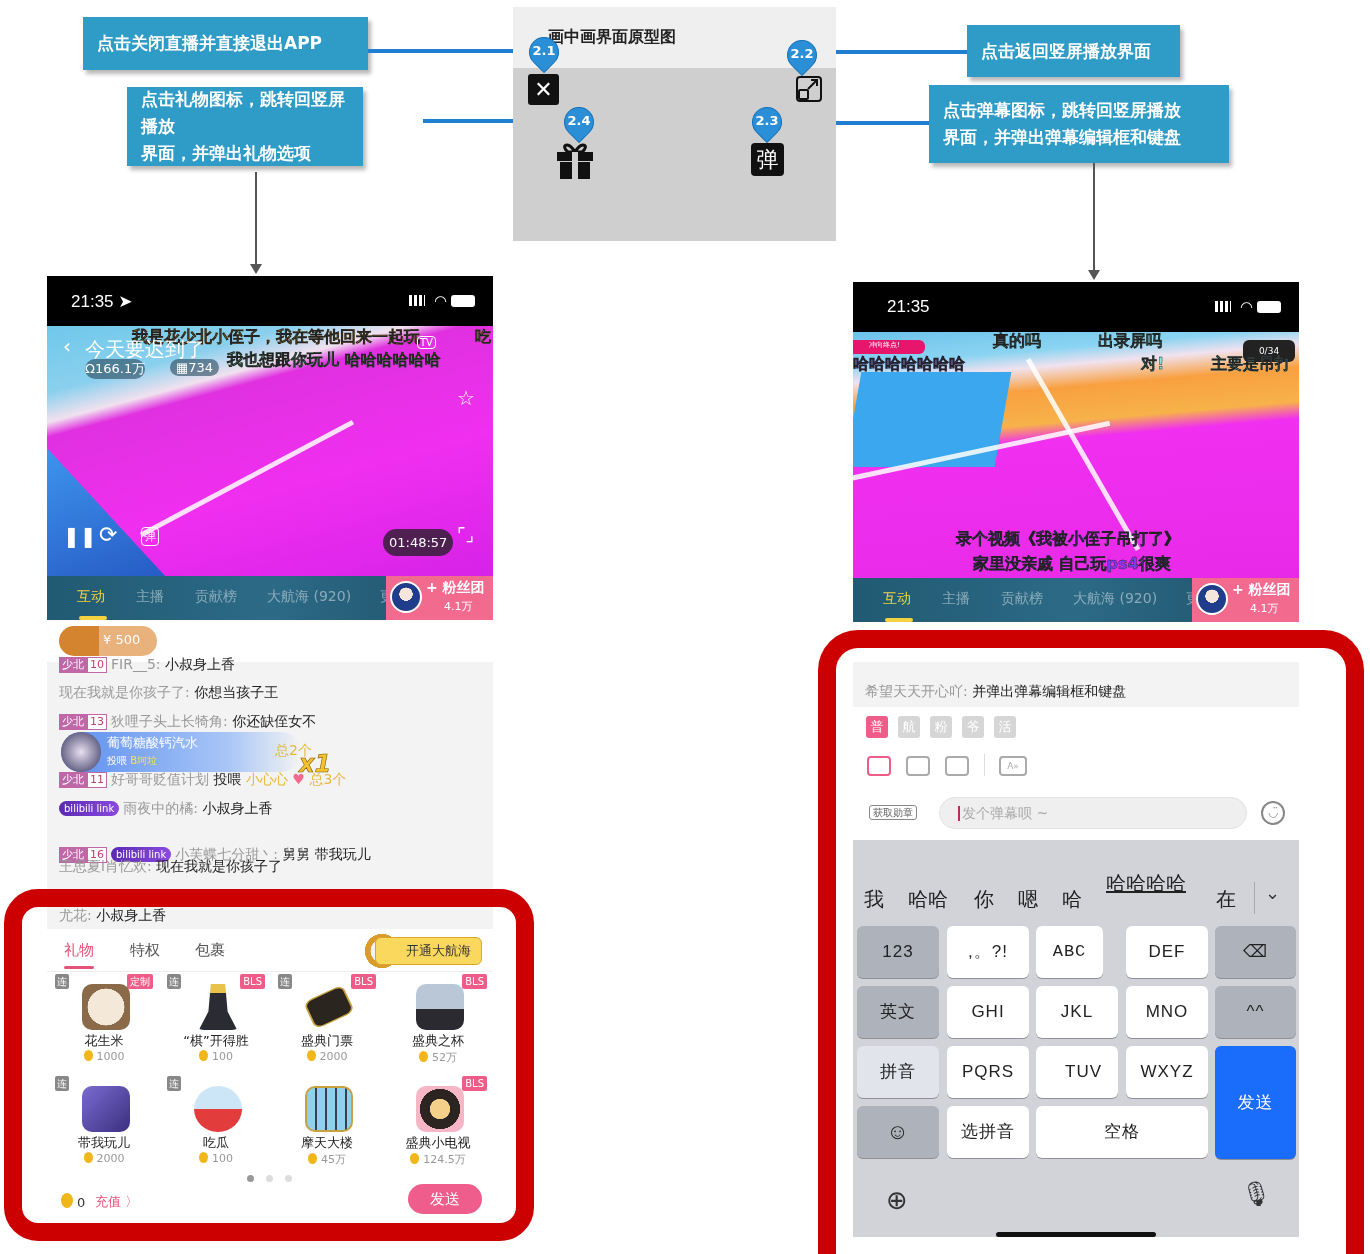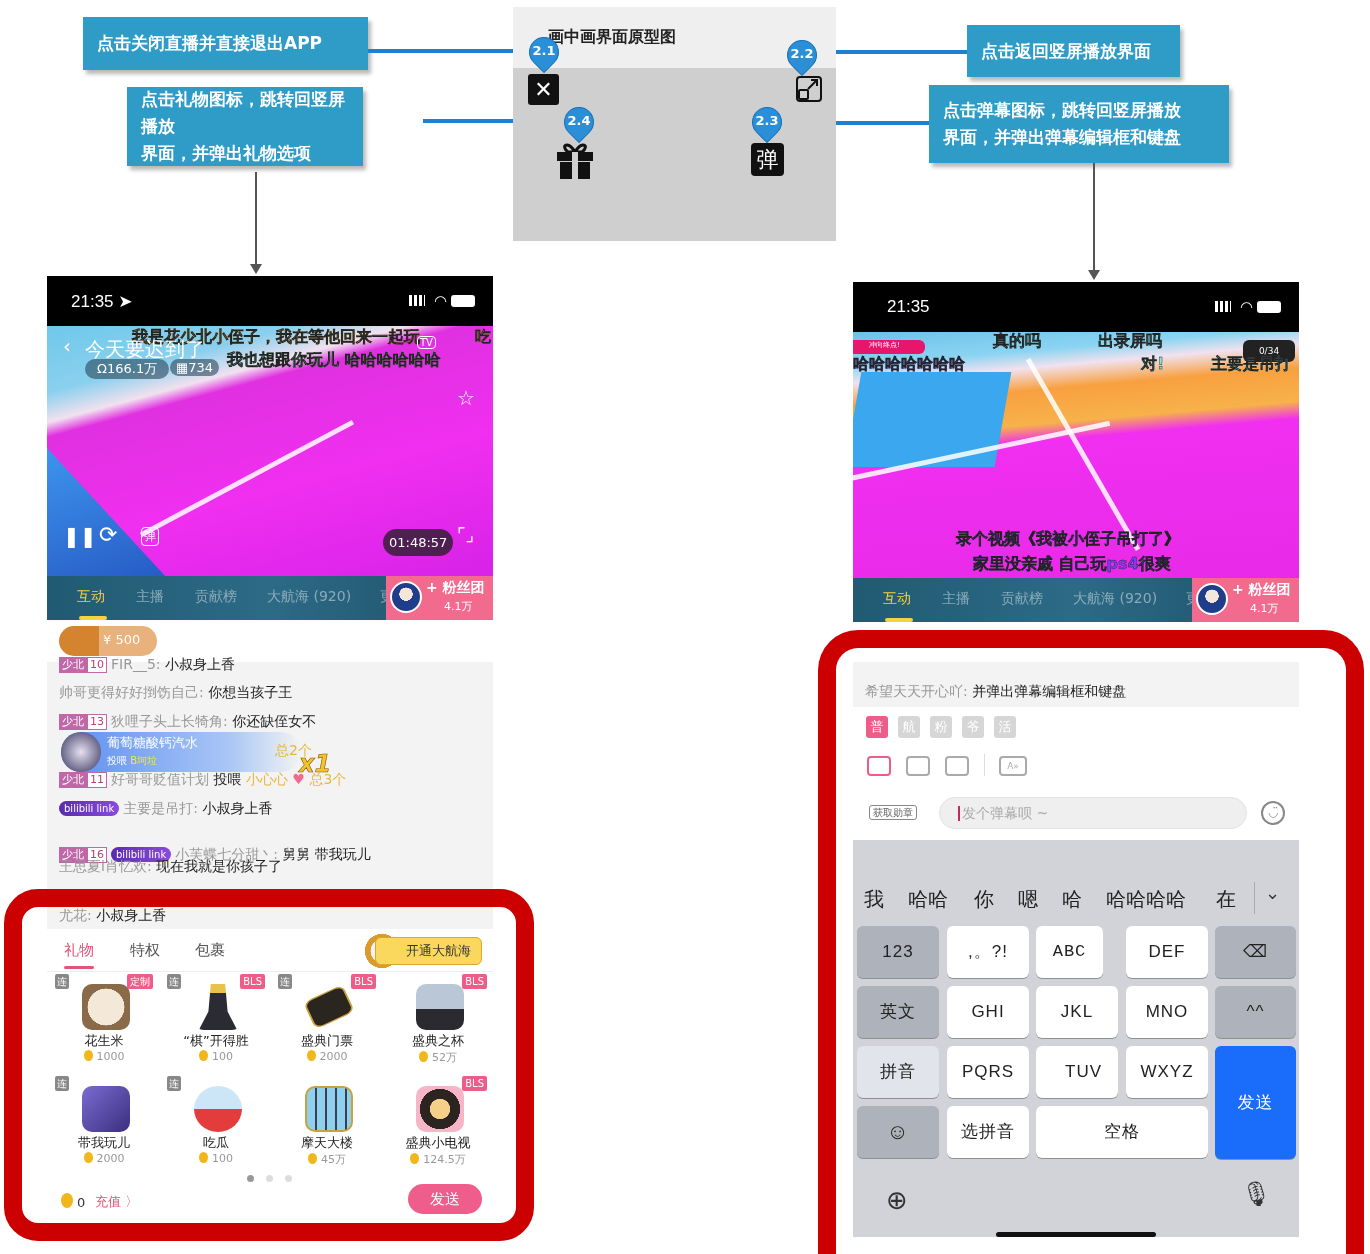--- a/index.html
+++ b/index.html
@@ -170,21 +170,21 @@
   </div>
 
   <div class="video" style="height:252px;">
     <div class="lane" style="left:80px;top:150px;width:240px;"></div>
     <div class="blue-edge"></div>
     <div class="danmu dm-gold" style="left:85px;top:1px;">我是花少北小侄子，我在等他回来一起玩</div>
     <div class="danmu dm-green" style="left:180px;top:24px;">我也想跟你玩儿 哈哈哈哈哈哈</div>
     <div class="danmu dm-gold" style="left:428px;top:1px;">吃</div>
     <div style="position:absolute;left:16px;top:8px;color:#fff;font-size:20px;">‹</div>
     <div style="position:absolute;left:38px;top:10px;color:#fff;font-size:20px;">今天要迟到了</div>
-    <div style="position:absolute;left:38px;top:33px;background:rgba(40,70,90,0.6);color:#fff;font-size:13px;padding:1px 12px;border-radius:10px;">
+    <div style="position:absolute;left:38px;top:33px;background:rgba(40,70,90,0.6);color:#fff;font-size:13px;padding:1px 0;border-radius:10px;">
       <span>Ω</span><span>166.1万</span>
     </div>
     <div style="position:absolute;left:123px;top:33px;background:rgba(40,70,90,0.6);color:#fff;font-size:13px;padding:1px 6px;border-radius:10px;">
       <span>▦</span><span>734</span>
     </div>
     <div style="position:absolute;left:370px;top:10px;color:#fff;font-size:10px;border:1.5px solid #fff;border-radius:4px;padding:0 2px;">TV</div>
     <div style="position:absolute;left:410px;top:60px;color:#fff;font-size:20px;">☆</div>
     <div style="position:absolute;left:16px;top:198px;color:#fff;font-size:20px;font-weight:bold;">❚❚</div>
     <div style="position:absolute;left:52px;top:196px;color:#fff;font-size:22px;">⟳</div>
     <div style="position:absolute;left:94px;top:201px;color:#fff;font-size:12px;border:1.5px solid #fff;border-radius:4px;padding:0 2px;">弹</div>
@@ -206,31 +206,31 @@
     </div>
   </div>
 
   <div style="position:absolute;left:12px;top:350px;width:98px;height:30px;border-radius:15px;background:#e9b27c;overflow:hidden;">
     <span style="position:absolute;left:0;top:0;width:40px;height:30px;background:#d4832f;border-radius:15px 0 0 15px;"></span>
     <span style="position:absolute;left:44px;top:6px;color:#fff;font-size:13px;">¥ 500</span>
   </div>
 
   <div class="chat" style="top:386px;height:569px;">
     <div class="row" style="top:-6px;"><span class="badge">少北</span><span class="badge-lv">10</span><span>FIR__5:</span> <b>小叔身上香</b></div>
-    <div class="row" style="top:22px;"><span>帅哥更得好好捯饬自己:</span> <b>你想当孩子王</b></div>
+    <div class="row" style="top:22px;"><span>现在我就是你孩子了:</span> <b>你想当孩子王</b></div>
     <div class="row" style="top:51px;"><span class="badge">少北</span><span class="badge-lv">13</span><span>狄哩子头上长犄角:</span> <b>你还缺侄女不</b></div>
     <div style="position:absolute;left:14px;top:70px;width:240px;height:40px;border-radius:20px;background:linear-gradient(90deg,#5b8ef0,#a9c6f6 70%,transparent);">
       <span style="position:absolute;left:0;top:0;width:40px;height:40px;border-radius:50%;background:radial-gradient(circle,#e6e0f0,#33305a);"></span>
       <span style="position:absolute;left:46px;top:2px;color:#fff;font-size:13px;">葡萄糖酸钙汽水</span>
       <span style="position:absolute;left:46px;top:22px;color:#fff;font-size:10px;"><span>投喂</span> <span style="color:#f5e64a;">B坷垃</span></span>
     </div>
     <div class="row" style="top:80px;left:228px;"><span class="gold">总2个</span></div>
     <div style="position:absolute;left:252px;top:88px;color:#f2c230;font-size:24px;font-weight:bold;font-style:italic;-webkit-text-stroke:0.6px #8a5a00;">x1</div>
     <div class="row" style="top:109px;"><span class="badge">少北</span><span class="badge-lv">11</span><span>好哥哥贬值计划</span> <b>投喂</b> <span class="gold">小心心</span> <span style="color:#f36a8f;">♥</span> <span class="gold">总3个</span></div>
-    <div class="row" style="top:138px;"><span class="blink">bilibili link</span><span>主要是吊打:</span> <b>小叔身上香</b></div>
+    <div class="row" style="top:138px;"><span class="blink">bilibili link</span><span>雨夜中的橘:</span> <b>小叔身上香</b></div>
     <div class="row" style="top:167px;margin-top:17px;"><span class="badge">少北</span><span class="badge-lv">16</span><span class="blink">bilibili link</span><span>小芙蝶七分甜丶:</span> <b>舅舅 带我玩儿</b></div>
     <div class="row" style="top:196px;"><span>王思夏i肖忆欢:</span> <b>现在我就是你孩子了</b></div>
     <div class="row" style="top:245px;"><span>尤花:</span> <b>小叔身上香</b></div>
   </div>
 
   <div class="gift-panel" style="left:0;top:653px;width:446px;height:302px;">
     <span class="gift-tab active" style="left:17px;">礼物</span>
     <span class="gift-tab" style="left:83px;">特权</span>
     <span class="gift-tab" style="left:148px;">包裹</span>
     <span class="gift-tab-ind" style="left:17px;top:37px;width:30px;"></span>
@@ -362,21 +362,21 @@
     </div>
     <span class="smile" style="left:408px;top:94px;">◡̈</span>
   </div>
 
   <div class="kb" style="left:0;top:558px;width:446px;height:397px;">
     <span class="cand" style="left:11px;top:46px;">我</span>
     <span class="cand" style="left:55px;top:46px;">哈哈</span>
     <span class="cand" style="left:121px;top:46px;">你</span>
     <span class="cand" style="left:165px;top:46px;">嗯</span>
     <span class="cand" style="left:209px;top:46px;">哈</span>
-    <span class="cand" style="left:253px;top:46px;">哈哈哈哈</span>
+    <span class="cand" style="left:253px;top:30px;text-decoration:underline;">哈哈哈哈</span>
     <span class="cand" style="left:363px;top:46px;">在</span>
     <span style="position:absolute;left:401px;top:42px;width:1px;height:32px;background:#aaa;"></span>
     <span style="position:absolute;left:412px;top:42px;font-size:18px;color:#333;">⌄</span>
 
     <span class="key gray" style="left:4px;top:86px;width:82px;">123</span>
     <span class="key" style="left:94px;top:86px;width:82px;">,。?!</span>
     <span class="key" style="left:183px;top:86px;width:67px;font-family:Liberation Mono, monospace;">ABC</span>
     <span class="key" style="left:273px;top:86px;width:82px;">DEF</span>
     <span class="key gray" style="left:362px;top:86px;width:81px;">⌫</span>
 

